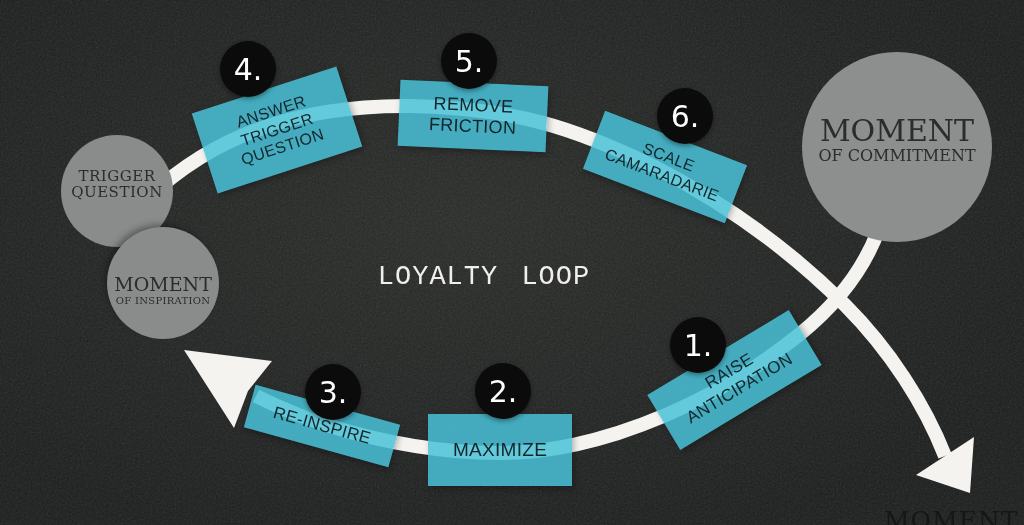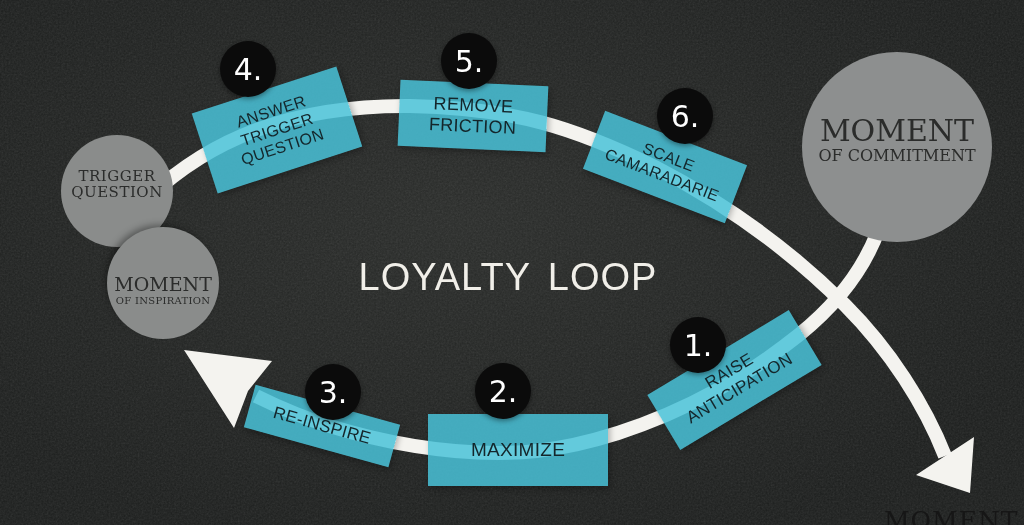--- a/index.html
+++ b/index.html
@@ -35,21 +35,21 @@
   
   .step{
     position:absolute;z-index:4;
     background:rgba(73,194,216,0.85);
     color:#14262b;display:flex;flex-direction:column;align-items:center;justify-content:center;
     text-align:center;line-height:1.18;letter-spacing:.3px;
     box-shadow:2px 3px 6px rgba(0,0,0,.28);
   }
   .step span{display:block;}
   .step-1{left:652px;top:348px;width:165px;height:64px;transform:rotate(-31deg);font-size:17px;}
-  .step-2{left:428px;top:414px;width:180px;height:72px;font-size:19px;}
+  .step-2{left:428px;top:414px;width:144px;height:72px;font-size:19px;}
   .step-3{left:247px;top:404px;width:150px;height:44px;transform:rotate(15.5deg);font-size:17px;}
   .step-4{left:201px;top:88px;width:152px;height:84px;transform:rotate(-18deg);font-size:16px;}
   .step-5{left:399px;top:83px;width:148px;height:66px;transform:rotate(2.5deg);font-size:18px;}
   .step-6{left:589px;top:136px;width:152px;height:62px;transform:rotate(21deg);font-size:16px;}
 
   
   .badge{
     position:absolute;z-index:5;width:56px;height:56px;border-radius:50%;
     background:#0b0b0b;color:#fff;
     display:flex;align-items:center;justify-content:center;
@@ -58,22 +58,22 @@
   }
   .badge-1{left:670px;top:317px;}
   .badge-2{left:475px;top:363px;}
   .badge-3{left:305px;top:364px;}
   .badge-4{left:220px;top:41px;}
   .badge-5{left:441px;top:33px;}
   .badge-6{left:657px;top:88px;}
 
   .title{
     position:absolute;z-index:3;left:484px;top:277px;transform:translate(-50%,-50%);
-    color:#f1efe9;font-family:Liberation Sans, sans-serif;
-    font-size:38px;letter-spacing:1px;word-spacing:6px;white-space:nowrap;margin-left:24px;
+    color:#f1efe9;font-family:Liberation Mono, monospace;
+    font-size:27px;letter-spacing:1px;word-spacing:6px;white-space:nowrap;
   }
   .exit-label{
     position:absolute;z-index:2;left:884px;top:506px;
     color:#161616;font-family:"DejaVu Serif","Liberation Serif",serif;
     font-size:25px;letter-spacing:1px;
   }
 </style>
 </head>
 <body>
 

